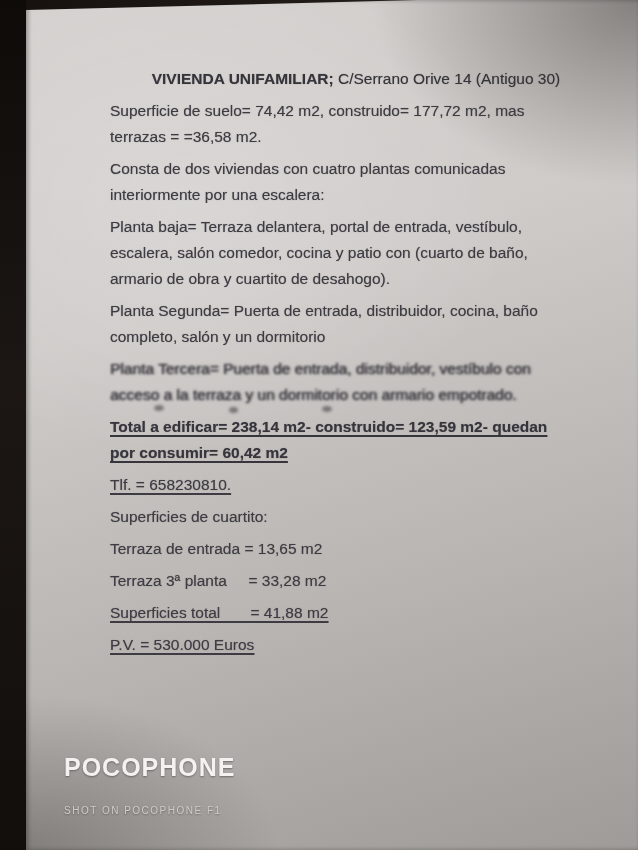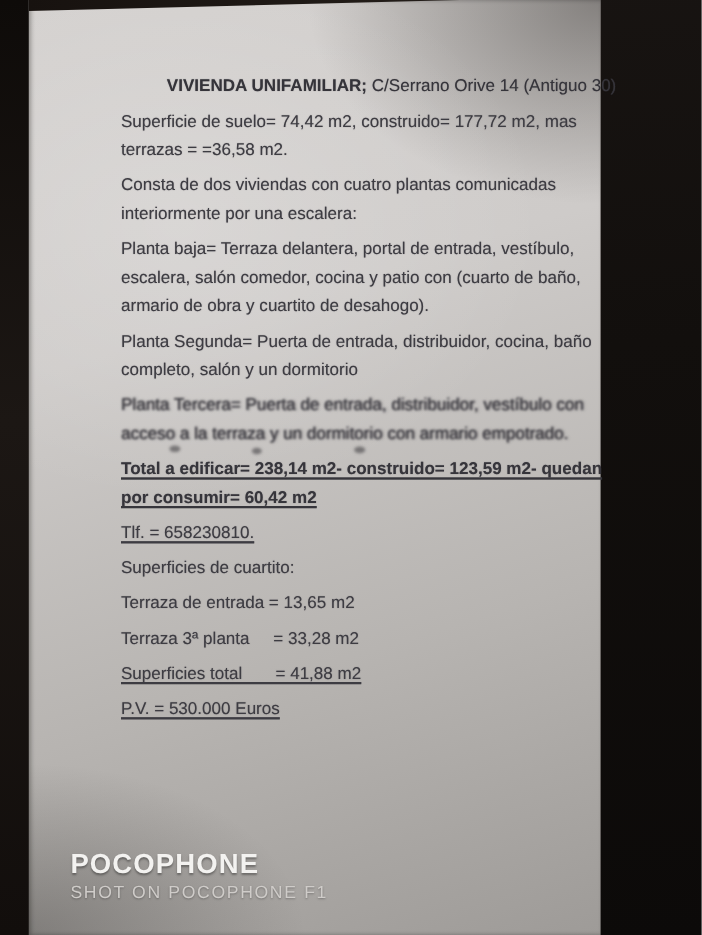--- a/index.html
+++ b/index.html
@@ -10,21 +10,21 @@
     background:linear-gradient(175deg,#181412 0%,#120f0d 40%,#0c0a09 100%);
     font-family:"Liberation Sans", sans-serif;
   }
   
   #left-strip{
     position:absolute;left:0;top:0;width:26px;height:850px;
     background:linear-gradient(180deg,#0e0b09 0%,#1c1714 45%,#120e0c 100%);
   }
   
   #paper{
-    position:absolute;left:26px;top:0;width:520px;height:850px;
+    position:absolute;left:26px;top:0;width:612px;height:850px;
     background:
       radial-gradient(ellipse 480px 360px at 26% 24%, rgba(255,255,255,0.20), rgba(255,255,255,0) 70%),
       radial-gradient(ellipse 430px 300px at 100% 0%, rgba(38,34,31,0.45), rgba(38,34,31,0) 62%),
       radial-gradient(ellipse 420px 260px at 0% 100%, rgba(30,28,26,0.30), rgba(30,28,26,0) 60%),
       linear-gradient(163deg,#d4d1cf 0%,#cecbc9 34%,#b7b4b1 68%,#9e9b98 100%);
     box-shadow:inset 2px 0 4px rgba(20,16,14,0.35);
   }
   
   #top-wedge{
     position:absolute;left:26px;top:0;width:392px;height:10px;
@@ -42,27 +42,27 @@
   .doc-title .b{font-weight:bold;}
   .bold{font-weight:bold;color:#36353b;}
   .ul{text-decoration:underline;text-decoration-thickness:1.5px;text-underline-offset:3px;}
   .ul-dot{text-decoration:underline dotted;text-decoration-thickness:2px;text-underline-offset:4px;}
   .smudged{filter:blur(1.15px);text-shadow:1px 0 2px rgba(64,62,66,0.65),0 0 1px rgba(72,70,76,0.55);}
   .ink-smudge{
     position:absolute;background:rgba(55,52,56,0.55);
     border-radius:50%;filter:blur(1.5px);
   }
   
-  #watermark{position:absolute;left:64px;top:773px;}
+  #watermark{position:absolute;left:64px;top:754px;}
   #wm-brand{
     font-weight:bold;font-size:25px;line-height:27px;letter-spacing:1px;
     color:#f3f2f0;text-shadow:0 1px 2px rgba(0,0,0,0.35);
   }
   #wm-caption{
-    font-size:16px;line-height:18px;letter-spacing:1.5px;margin-top:3px;
+    font-size:10px;line-height:18px;letter-spacing:1.5px;margin-top:21px;
     color:#cfccc9;text-shadow:0 1px 2px rgba(0,0,0,0.3);
   }
 </style>
 </head>
 <body>
 
 <div id="photo">
 
   <div id="paper">
     <div id="doc-text">

